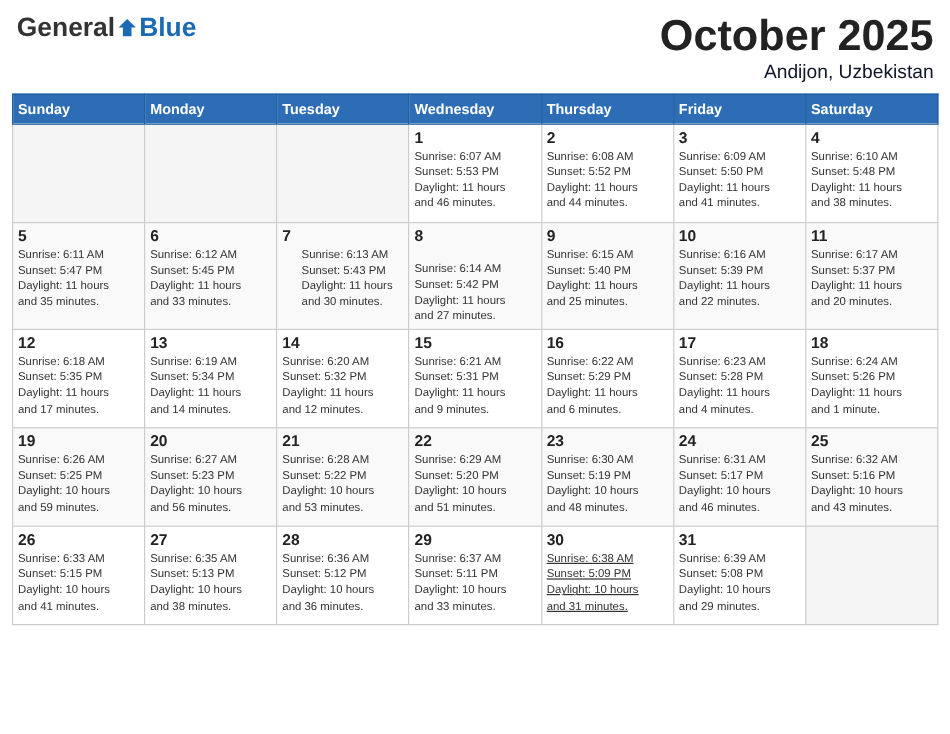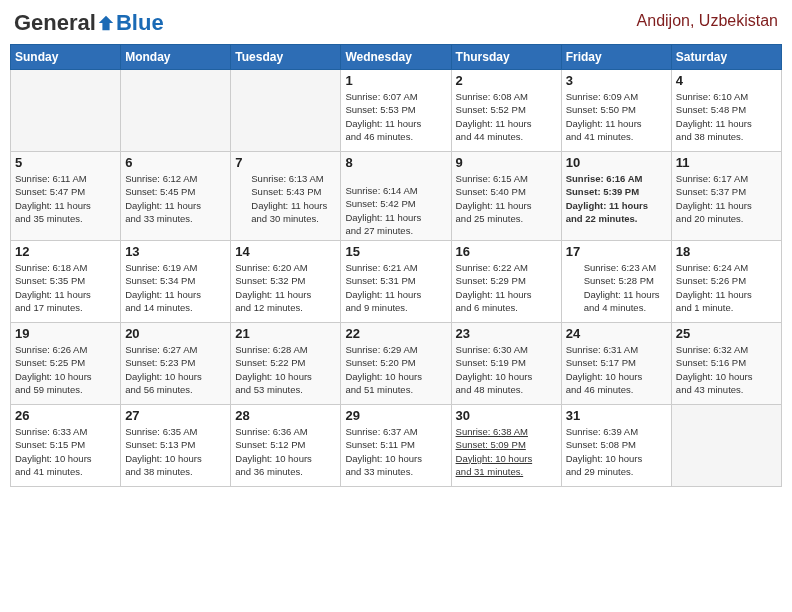--- a/index.html
+++ b/index.html
@@ -37,21 +37,21 @@
     }
     .title-block { text-align: right; }
     .month-title {
       font-size: 36px;
       font-weight: bold;
       color: #222;
       line-height: 1.1;
     }
     .location {
       font-size: 16px;
-      color: #7f1d1d;
+      color: #0f172a;
       margin-top: 2px;
     }
     .calendar {
       width: 100%;
       border-collapse: collapse;
       border: 1px solid #ccc;
     }
     .calendar th {
       background: #2d6db5;
       color: #fff;
@@ -99,20 +99,21 @@
   <div class="logo">
     <div class="logo-text">
       <span class="logo-general">General</span>
       <svg class="logo-icon" viewBox="0 0 20 20">
         <polygon points="10,2 18,10 14,10 14,18 6,18 6,10 2,10" fill="#1a6ab5"></polygon>
       </svg>
       <span class="logo-blue">Blue</span>
     </div>
   </div>
   <div class="title-block">
+    <div class="month-title">October 2025</div>
     <div class="location">Andijon, Uzbekistan</div>
   </div>
 </div>
 
 <table class="calendar">
   <thead>
     <tr>
     <th>Sunday</th>
         <th>Monday</th>
         <th>Tuesday</th>
@@ -187,21 +188,21 @@
         </td>
         <td>
           <div class="day-num">9</div>
           <div class="day-info" style="white-space: pre-line;">Sunrise: 6:15 AM
 Sunset: 5:40 PM
 Daylight: 11 hours
 and 25 minutes.</div>
         </td>
         <td>
           <div class="day-num">10</div>
-          <div class="day-info" style="white-space: pre-line; font-weight: bold;">Sunrise: 6:16 AM
+          <div class="day-info" style="white-space: pre-line;">Sunrise: 6:16 AM
 Sunset: 5:39 PM
 Daylight: 11 hours
 and 22 minutes.</div>
         </td>
         <td>
           <div class="day-num">11</div>
           <div class="day-info" style="white-space: pre-line;">Sunrise: 6:17 AM
 Sunset: 5:37 PM
 Daylight: 11 hours
 and 20 minutes.</div>
@@ -238,21 +239,21 @@
         </td>
         <td>
           <div class="day-num">16</div>
           <div class="day-info" style="white-space: pre-line;">Sunrise: 6:22 AM
 Sunset: 5:29 PM
 Daylight: 11 hours
 and 6 minutes.</div>
         </td>
         <td>
           <div class="day-num">17</div>
-          <div class="day-info" style="white-space: pre-line; margin-left: 18px;">Sunrise: 6:23 AM
+          <div class="day-info" style="white-space: pre-line;">Sunrise: 6:23 AM
 Sunset: 5:28 PM
 Daylight: 11 hours
 and 4 minutes.</div>
         </td>
         <td>
           <div class="day-num">18</div>
           <div class="day-info" style="white-space: pre-line;">Sunrise: 6:24 AM
 Sunset: 5:26 PM
 Daylight: 11 hours
 and 1 minute.</div>

